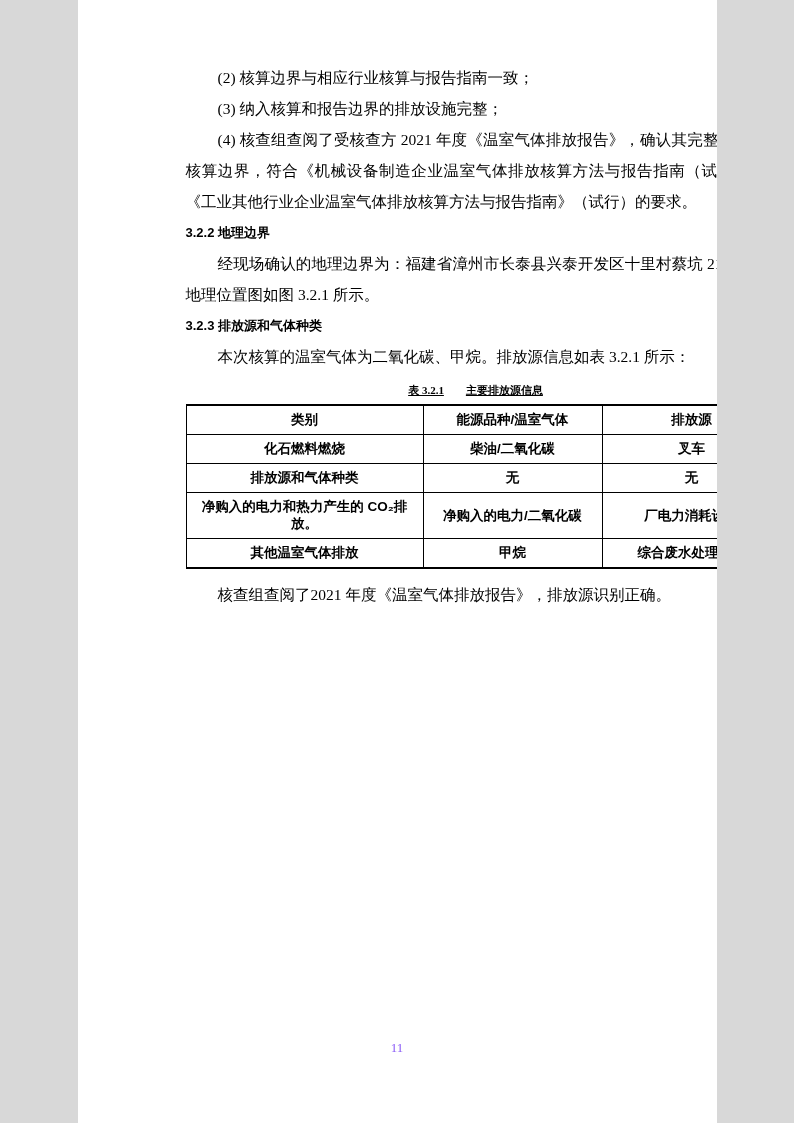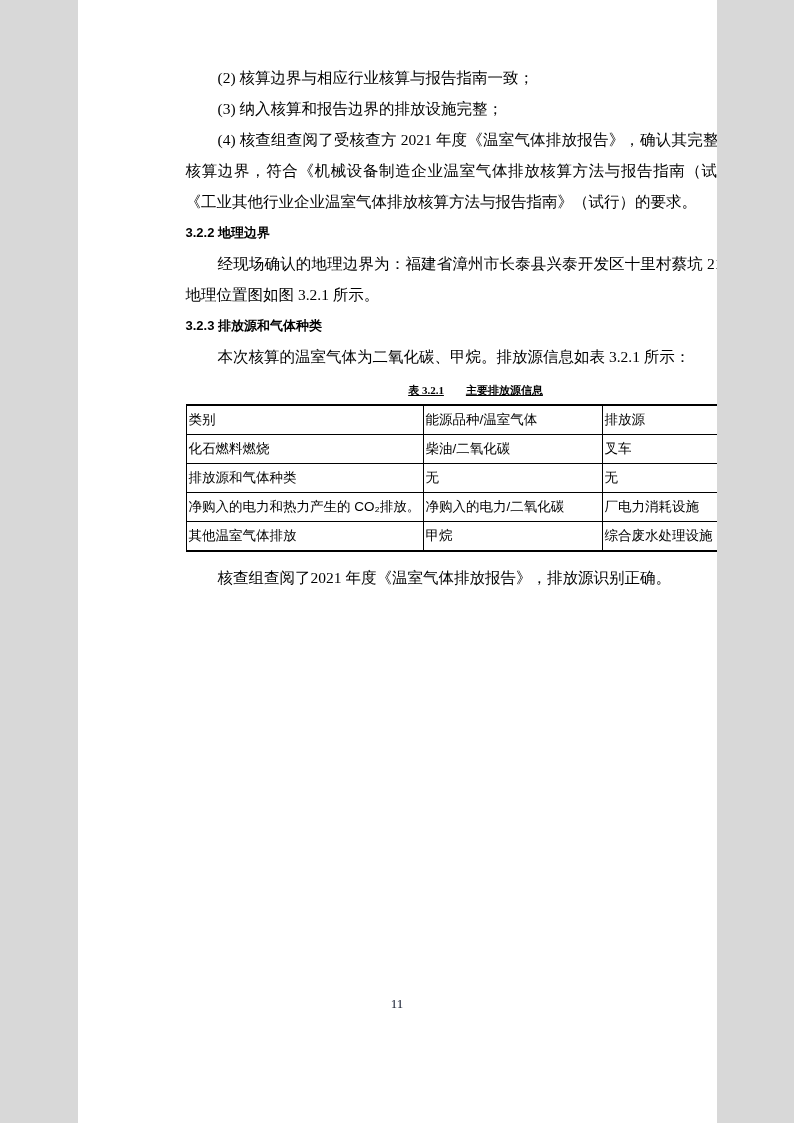--- a/index.html
+++ b/index.html
@@ -60,46 +60,48 @@
     width: 22px;
   }
   table {
     border-collapse: collapse;
     width: 580px;
     margin: 0;
     table-layout: fixed;
   }
   table td {
     border: 1px solid #000;
+    text-align: center;
     font-size: 13.5px;
     line-height: 17px;
     padding: 5px 2px 6px 2px;
     font-family: "Liberation Sans", sans-serif;
     color: #000;
+    font-weight: bold;
   }
   table tr:first-child td {
     border-top: 2px solid #000;
   }
   table tr:last-child td {
     border-bottom: 2px solid #000;
   }
   table td.col1 { width: 232px; }
   table td.col2 { width: 174px; }
   table td.col3 { width: 174px; }
   .after-table {
     margin-top: 10px;
   }
   .pagenum {
     position: absolute;
     left: 0;
     right: 0;
-    top: 996px;
+    top: 1040px;
     text-align: center;
     font-size: 13px;
-    color: #0f172a;
+    color: #8b5cf6;
   }
 </style>
 </head>
 <body>
 
 <div class="page">
   <div class="content">
 
     <p class="indent">(2) 核算边界与相应行业核算与报告指南一致；</p>
     <p class="indent">(3) 纳入核算和报告边界的排放设施完整；</p>

